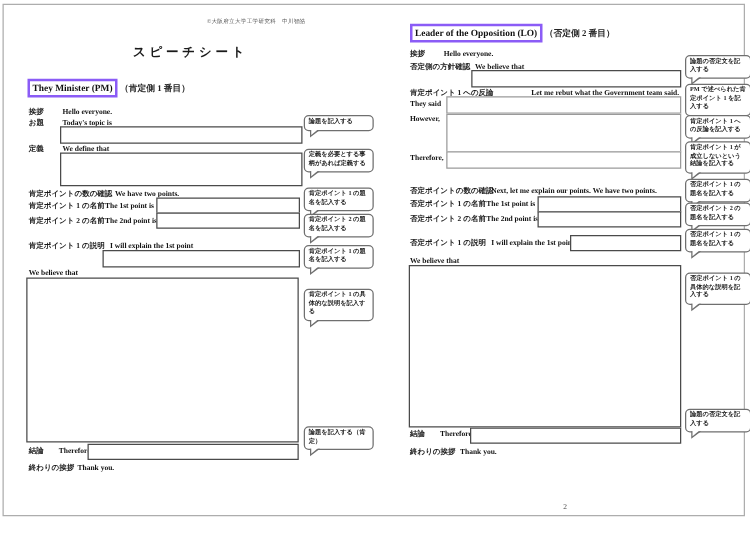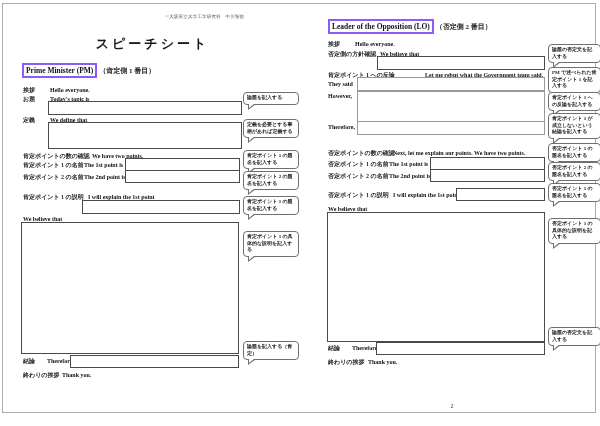--- a/index.html
+++ b/index.html
@@ -1,21 +1,21 @@
 <!DOCTYPE html>
 <html><head>
 <meta charset="utf-8">
 <style>
   html,body{margin:0;padding:0;background:#fff;}
   #canvas{position:relative;width:600px;height:426px;background:#ffffff;overflow:hidden;
           font-family:"Liberation Serif",serif;color:#222;}
   .sheet-border{position:absolute;left:2px;top:3px;width:592px;height:408px;
                 border:1px solid #adadad;background:#fff;}
   .credit{position:absolute;font-size:4.5px;color:#555;letter-spacing:.2px;white-space:nowrap;}
-  .title{position:absolute;font-size:13px;font-weight:700;letter-spacing:3px;text-align:center;
+  .title{position:absolute;font-size:10px;font-weight:700;letter-spacing:3px;text-align:center;
          color:#1a1a1a;font-family:Liberation Serif, serif;}
   .heading{position:absolute;white-space:nowrap;font-size:7.5px;font-weight:700;color:#111;}
   .hbox{border:2px solid #8b5cf6;padding:1px 2px;display:inline-block;}
   .hnote{font-size:7px;font-weight:600;margin-left:2px;color:#222;}
   .lbl{position:absolute;font-size:6px;font-weight:600;color:#1c1c1c;white-space:nowrap;line-height:1;}
   .en{position:absolute;font-size:6px;font-weight:700;color:#111;white-space:nowrap;line-height:1;}
   .inbox{position:absolute;background:#fff;border:1px solid #4a4a4a;}
   .inbox.lite{border-color:#9a9a9a;}
   .callout{position:absolute;border:1px solid #6f6f6f;border-radius:4px;background:#fff;
            font-size:5px;line-height:1.3;padding:2px 3px;color:#222;font-weight:600;}
@@ -29,21 +29,21 @@
 <body>
 
 <div id="canvas">
   <div class="sheet-border"></div>
 
   <div class="credit" style="left:150px;top:14px;width:110px;text-align:center;">©大阪府立大学工学研究科　中川智皓</div>
 
   <div class="title" style="left:55px;top:35px;width:195px;">スピーチシート</div>
 
   <div class="heading" style="left:22px;top:63px;">
-    <span class="hbox">Prime Minister (PM)</span><span class="hnote">（肯定側 1 番目）</span>
+    <span class="hbox">They Minister (PM)</span><span class="hnote">（肯定側 1 番目）</span>
   </div>
 
   <span class="lbl" style="left:23px;top:87px;">挨拶</span>
   <span class="en" style="left:50px;top:87px;">Hello everyone.</span>
 
   <span class="lbl" style="left:23px;top:96px;">お題</span>
   <span class="en" style="left:50px;top:96px;">Today's topic is</span>
   <div class="inbox" style="left:48px;top:101px;width:192px;height:12px;"></div>
 
   <span class="lbl" style="left:23px;top:117px;">定義</span>

